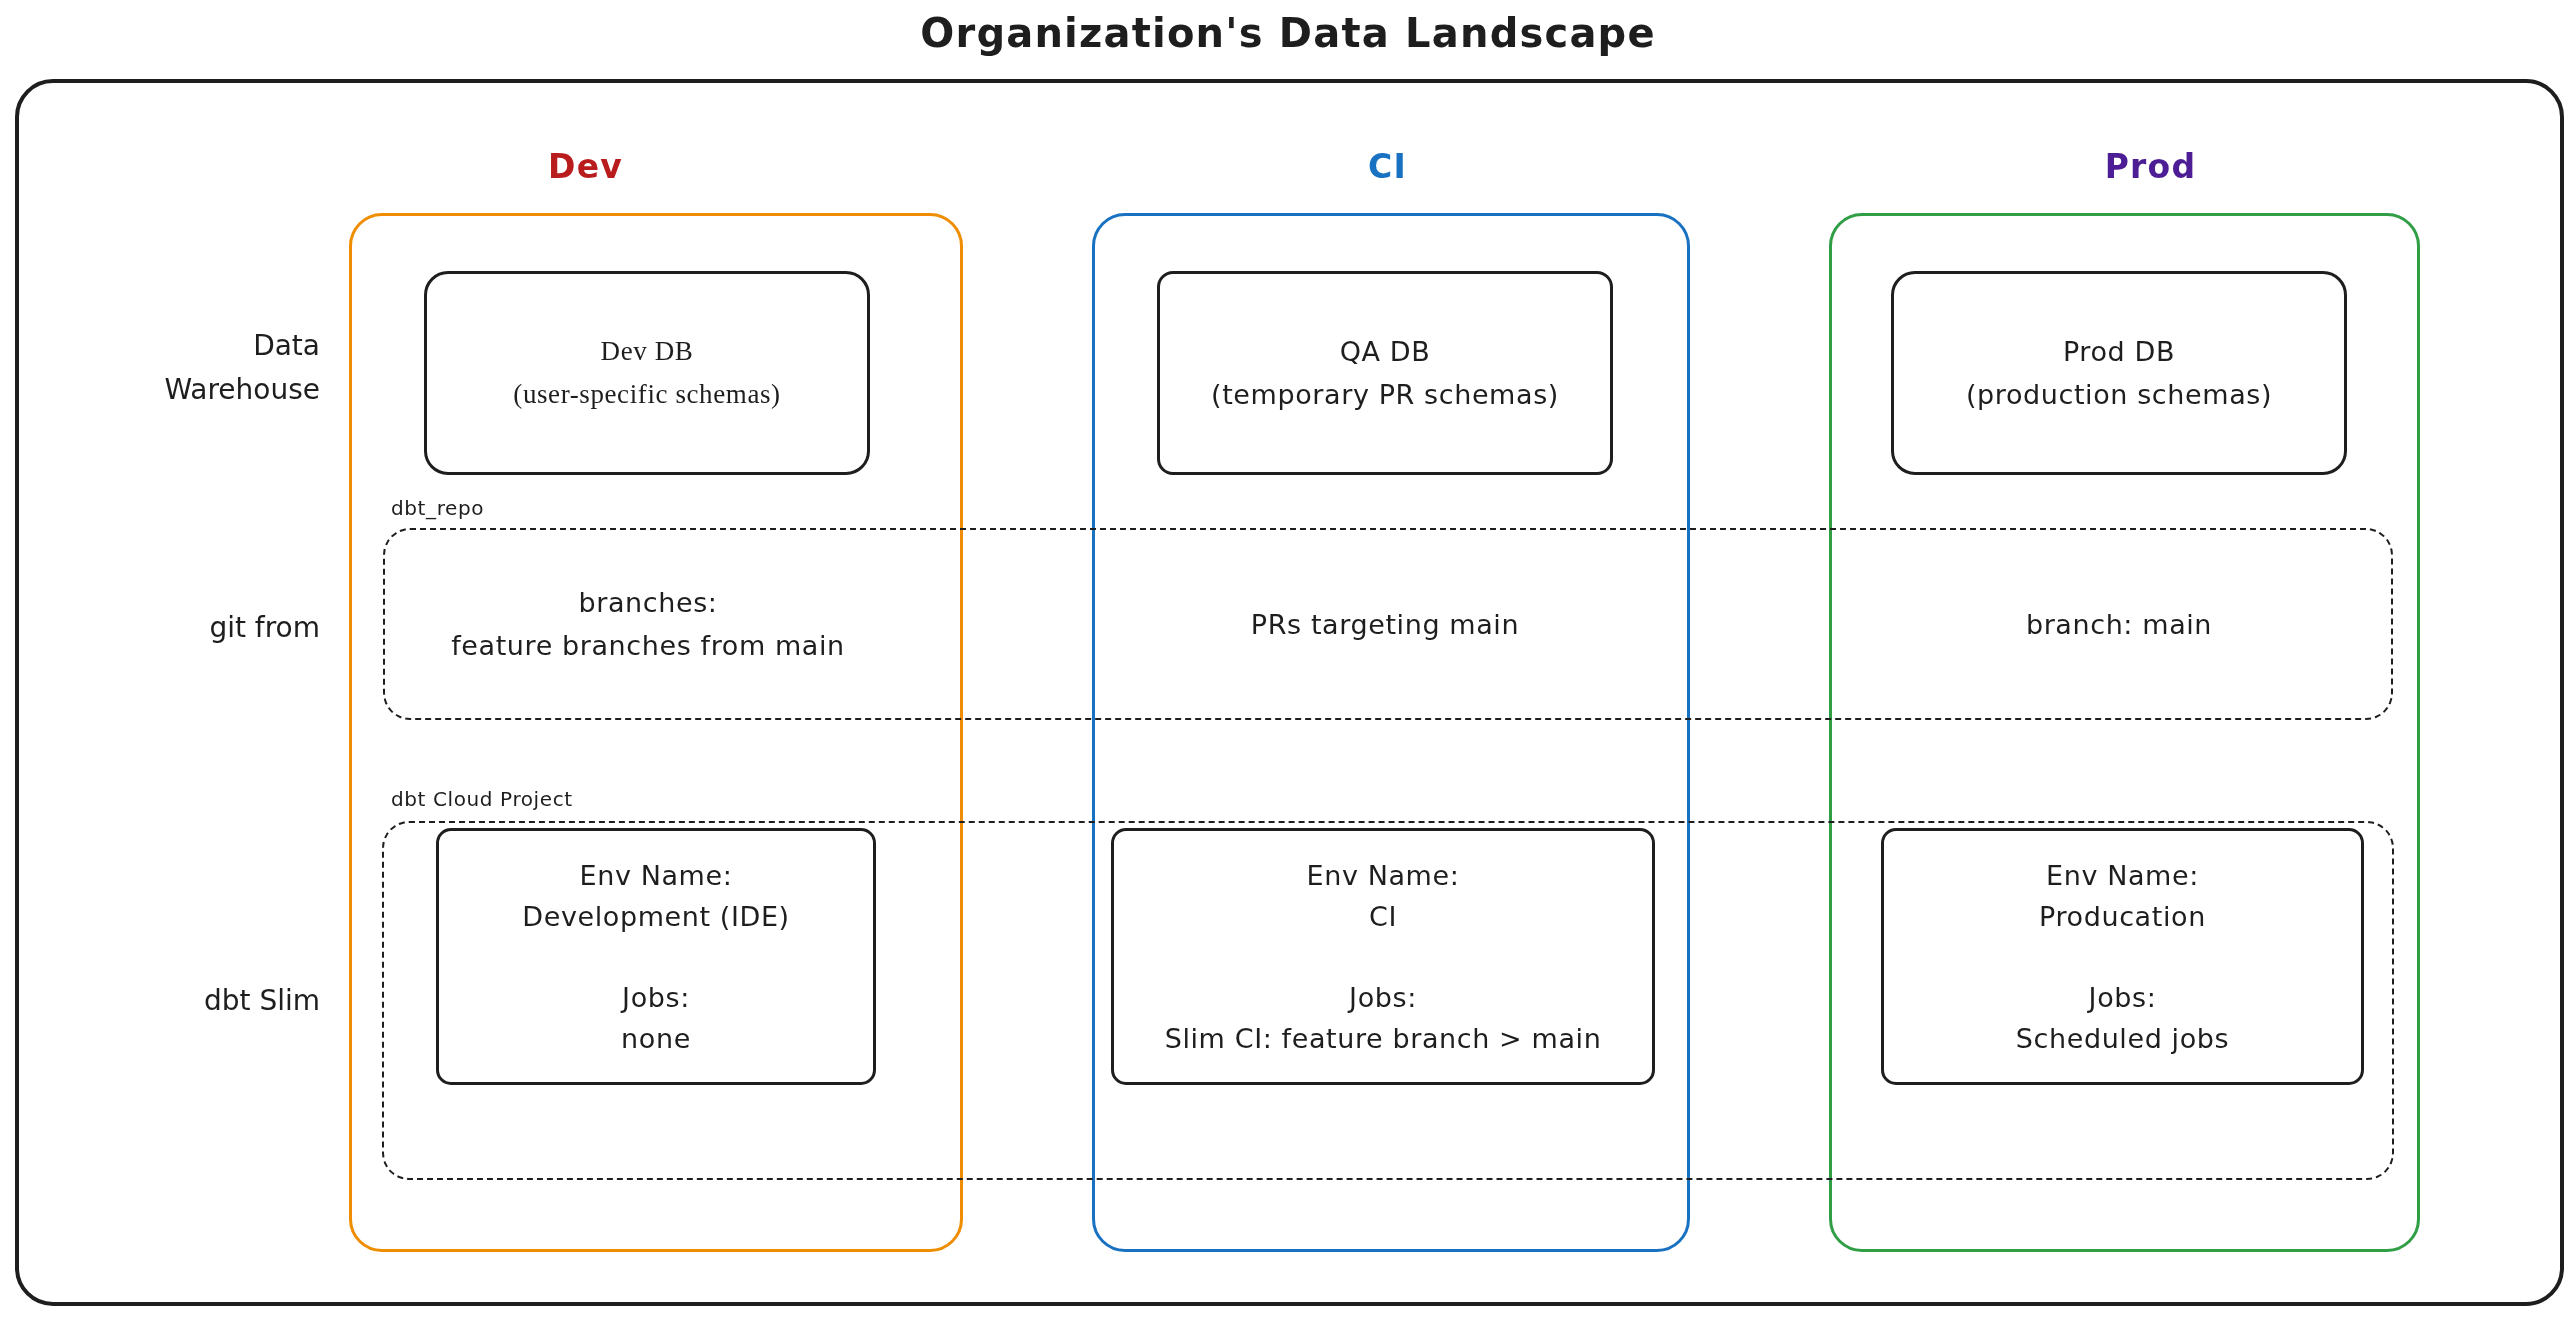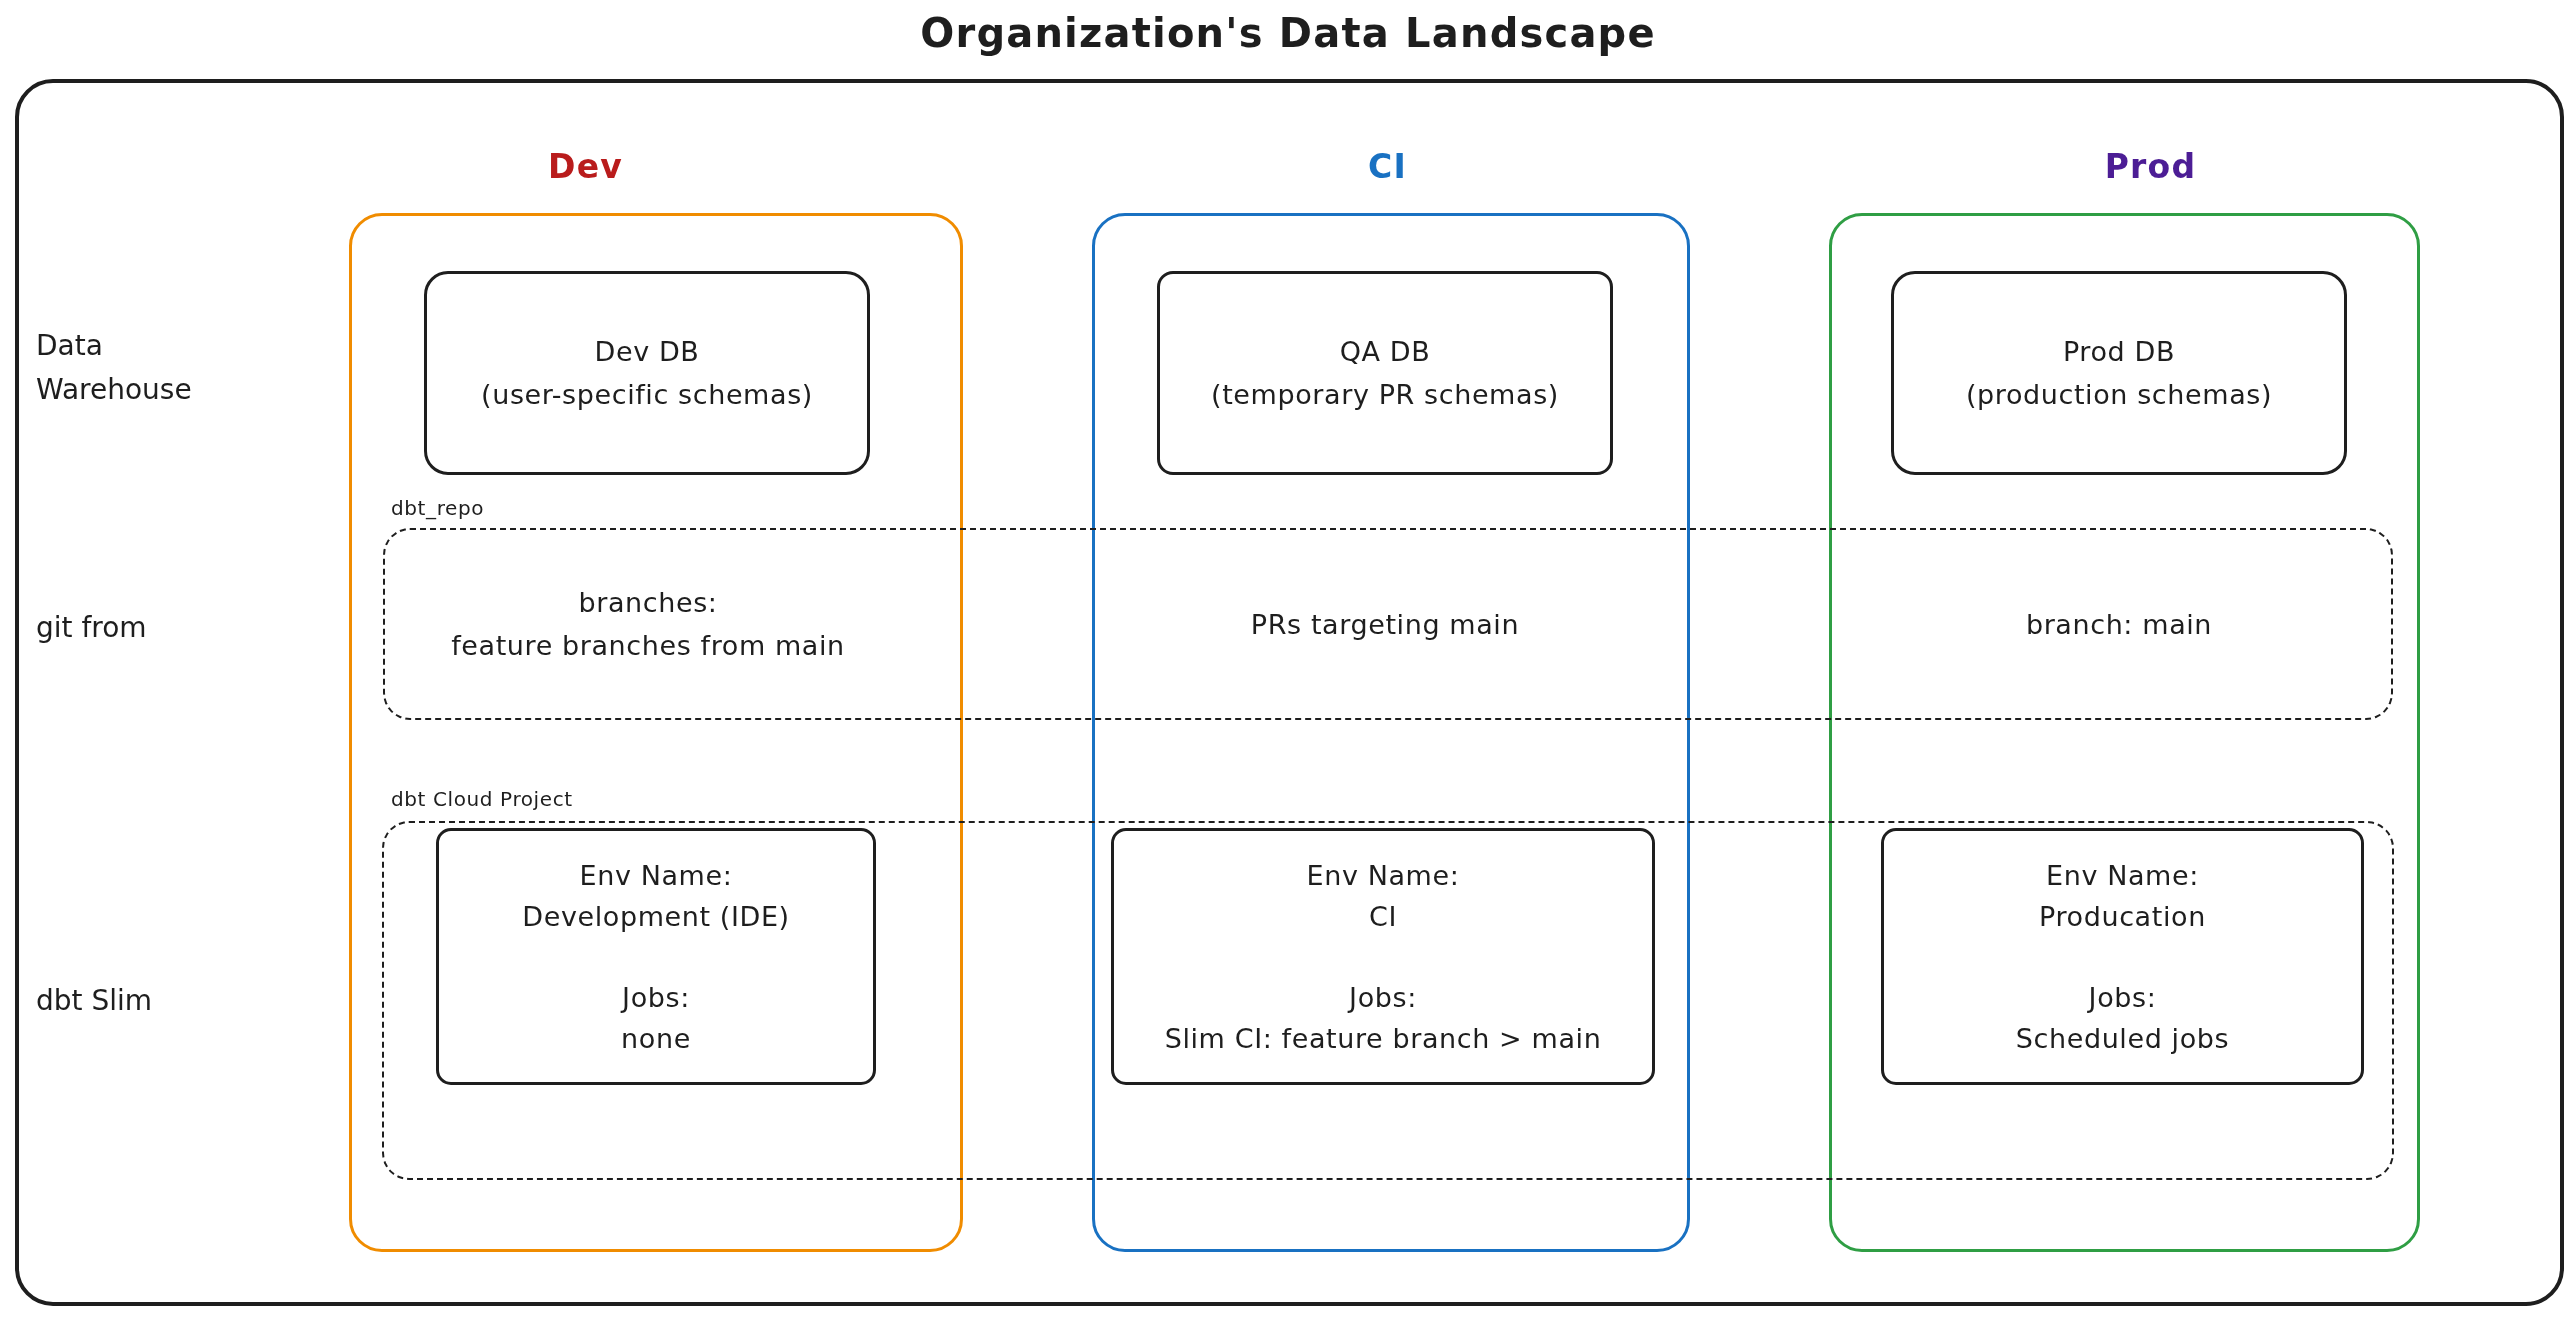--- a/index.html
+++ b/index.html
@@ -51,21 +51,21 @@
     border-style: solid;
     border-radius: 33px;
     background: transparent;
   }
   .env-container.dev  { left: 349px;  width: 614px; border-color: #f08c00; }
   .env-container.ci   { left: 1092px; width: 598px; border-color: #1971c2; }
   .env-container.prod { left: 1829px; width: 591px;  border-color: #2f9e44; }
 
   .row-label {
     left: 36px; width: 284px;
-    text-align: left;
+    text-align: right;
     font-size: 28px;
     line-height: 44px;
     font-weight: 500;
   }
   .row-label.warehouse { top: 324px; }
   .row-label.gitrepo   { top: 606px; }
   .row-label.dbtcloud  { top: 979px; }
 
   .node {
     border: 3.6px solid #1e1e1e;
@@ -75,21 +75,21 @@
     flex-direction: column;
     align-items: center;
     justify-content: center;
     text-align: center;
     font-size: 27px;
     line-height: 43px;
     font-weight: 500;
     letter-spacing: 0.6px;
   }
   .db-box { top: 271px; height: 204px; }
-  .db-box.dev  { left: 424px;  width: 446px; }
+  .db-box.dev  { left: 424px;  width: 446px; font-family: Liberation Serif, serif; }
   .db-box.ci   { left: 1157px; width: 456px; border-radius: 16px; }
   .db-box.prod { left: 1891px; width: 456px; }
 
   .dashed-box {
     border: 2.4px dashed #1e1e1e;
     border-radius: 27px;
     background: transparent;
   }
   .dashed-box.repo { left: 383px; top: 528px;  width: 2010px; height: 192px; }
   .dashed-box.proj { left: 382px; top: 821px; width: 2012px; height: 359px; }

